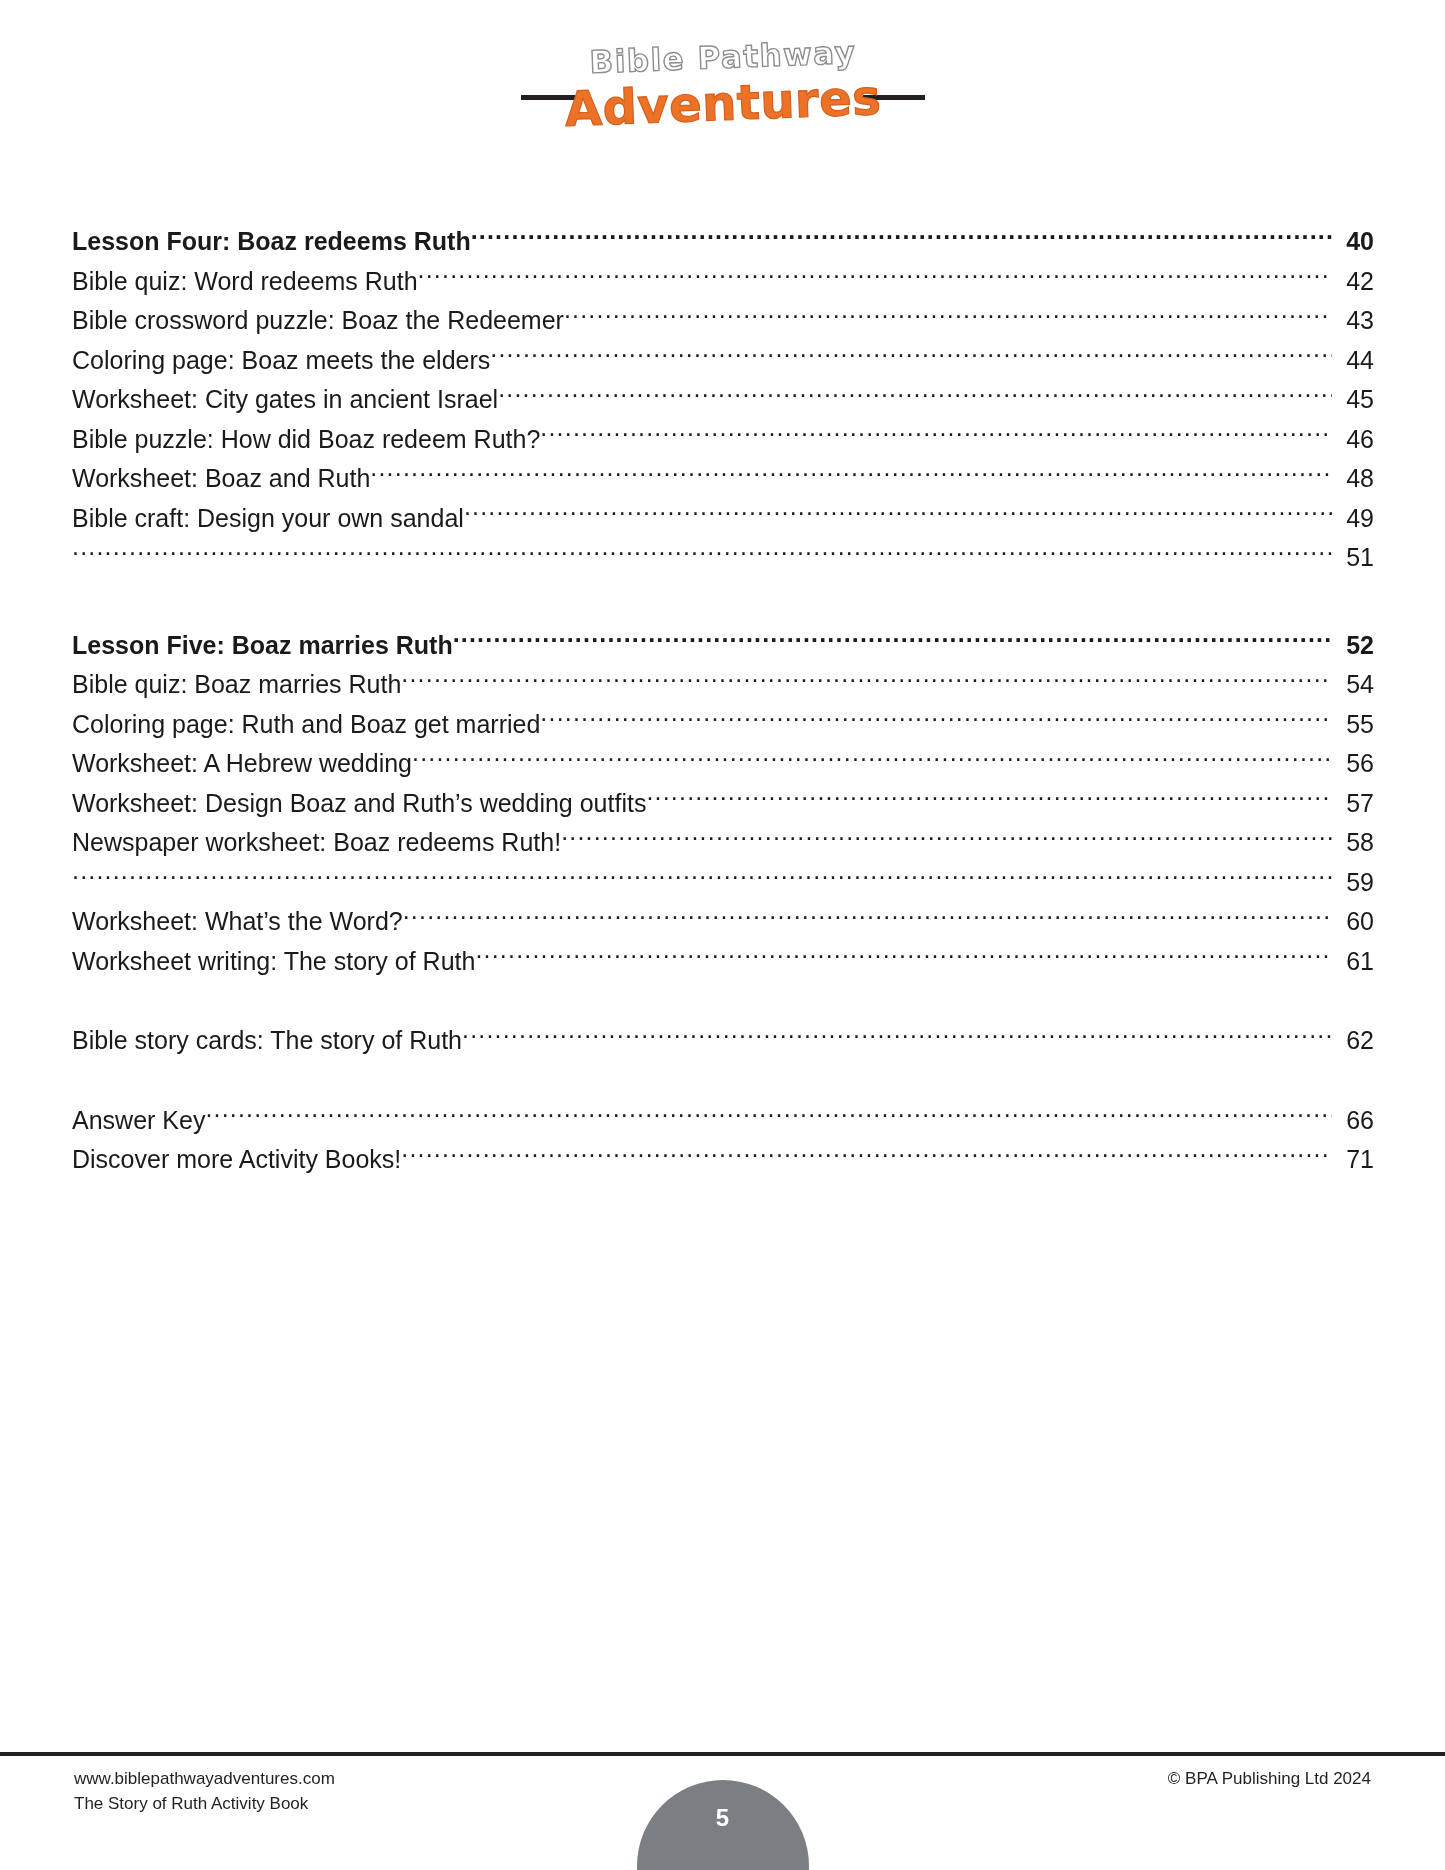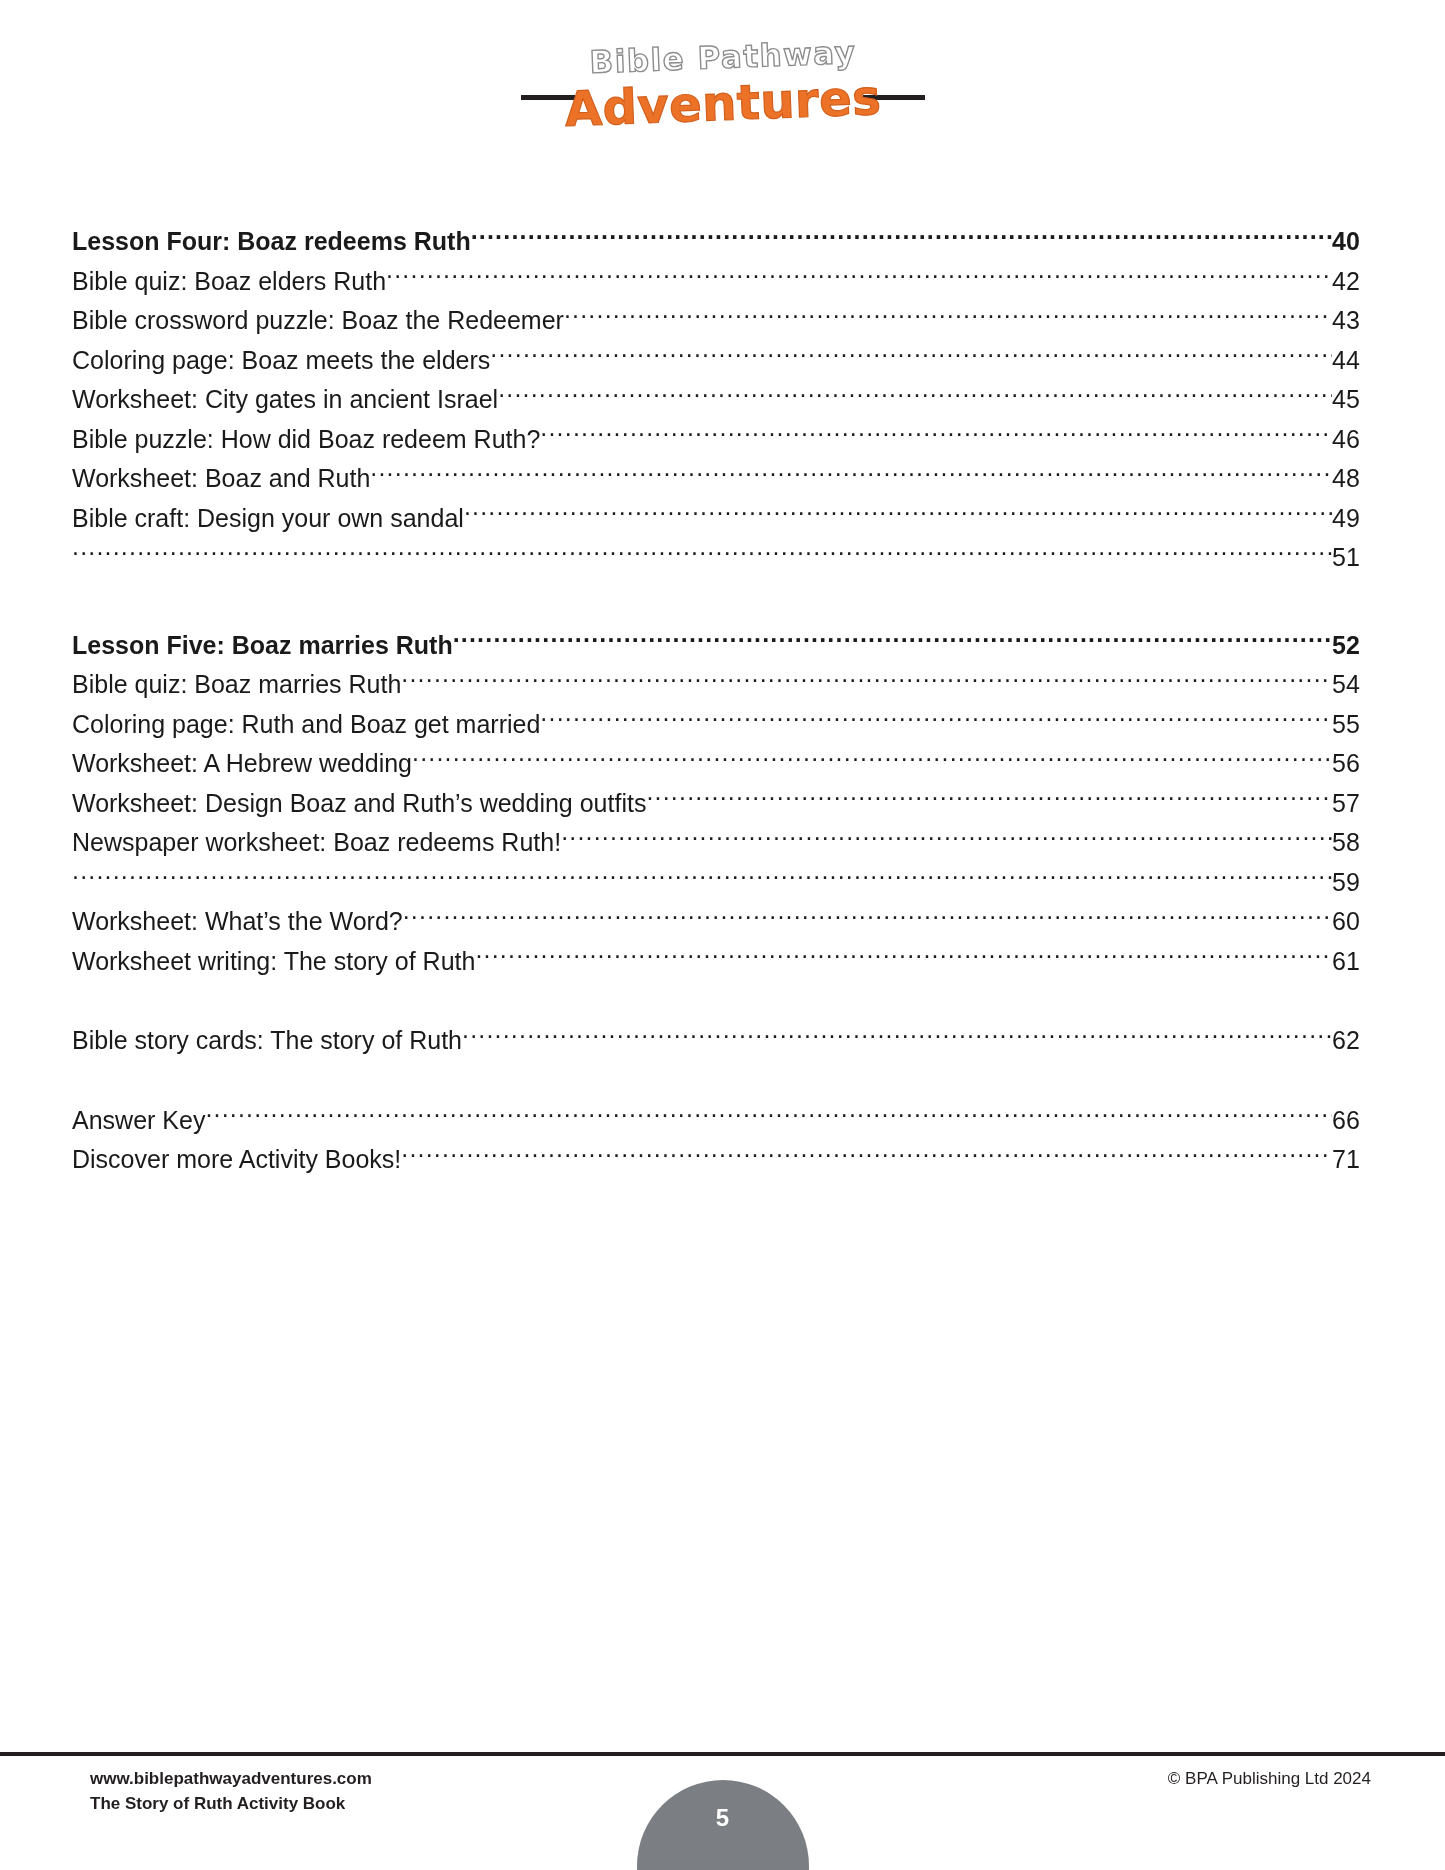--- a/index.html
+++ b/index.html
@@ -112,44 +112,44 @@
     white-space: nowrap;
     letter-spacing: 1.2px;
     font-size: 25px;
     color: #1a1a1a;
   }
   .entry.bold .leader::before {
     font-weight: 700;
   }
   .entry .page {
     flex: 0 0 auto;
+    text-align: right;
     min-width: 42px;
     font-weight: 400;
   }
 
   .gap-lg { height: 48px; }
   .gap-md { height: 40px; }
 
   
   .footer-rule {
     position: absolute;
     left: 0;
     top: 1752px;
     width: 1445px;
     height: 4px;
     background: #231f20;
   }
   .footer-left {
     position: absolute;
-    left: 90px;
+    left: 74px;
     top: 1766px;
     font-size: 17px;
     line-height: 25px;
     color: #231f20;
-    font-weight: bold;
   }
   .footer-right {
     position: absolute;
     right: 74px;
     top: 1766px;
     font-size: 17px;
     line-height: 25px;
     color: #231f20;
     text-align: right;
   }
@@ -186,21 +186,21 @@
 
 <div class="toc">
 
   <div>
     <div class="entry bold">
       <span class="label">Lesson Four: Boaz redeems Ruth</span>
       <span class="leader"></span>
       <span class="page">40</span>
     </div>
     <div class="entry">
-      <span class="label">Bible quiz: Boaz elders Ruth</span>
+      <span class="label">Bible quiz: Word redeems Ruth</span>
       <span class="leader"></span>
       <span class="page">42</span>
     </div>
     <div class="entry">
       <span class="label">Bible crossword puzzle: Boaz the Redeemer</span>
       <span class="leader"></span>
       <span class="page">43</span>
     </div>
     <div class="entry">
       <span class="label">Coloring page: Boaz meets the elders</span>

